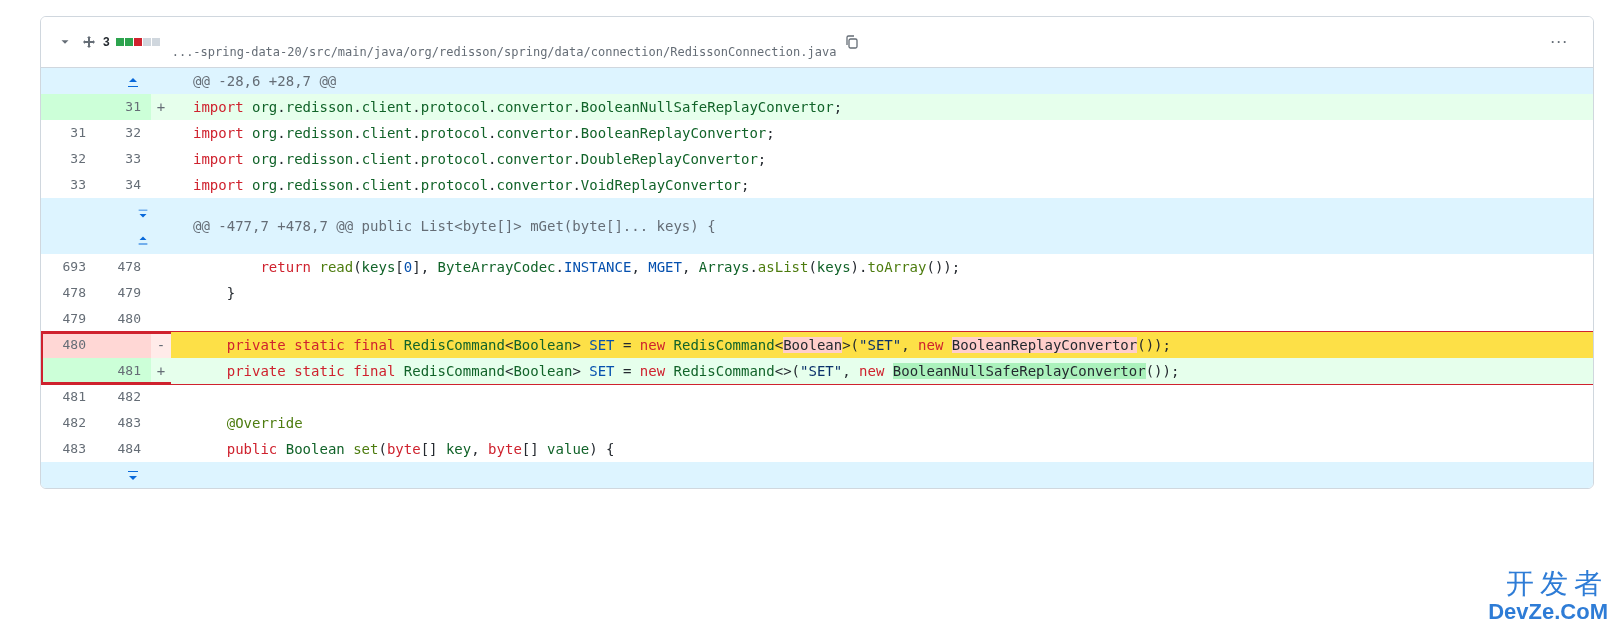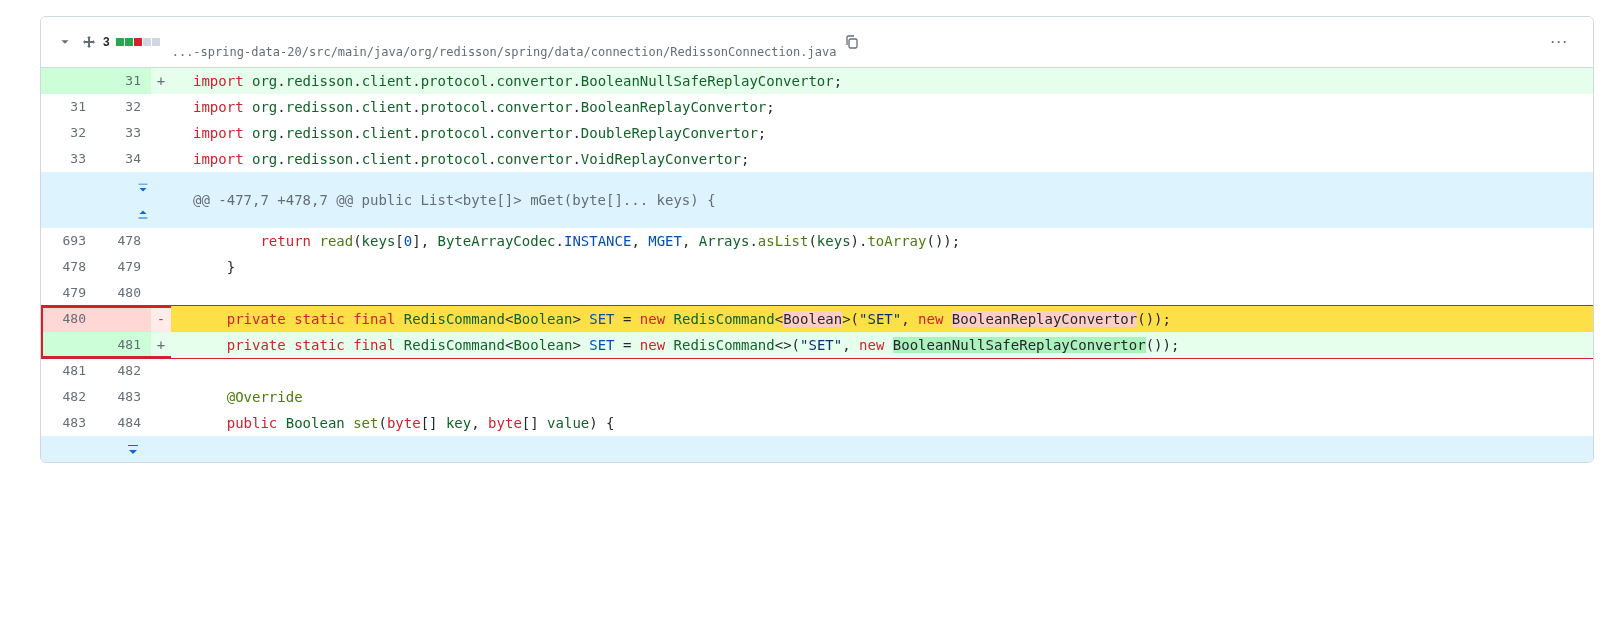--- a/index.html
+++ b/index.html
@@ -77,20 +77,29 @@
             <path d="M3 11V3.5A1.5 1.5 0 014.5 2H10"></path>
           </svg>
     </span>
     <span class="spacer"></span>
     <span class="kebab">···</span>
   </div>
 
   <table class="diff">
 
     <tbody>
+          <tr>
+      <td class="num blue expand-cell" colspan="2">
+        <svg width="16" height="16" viewBox="0 0 16 16">
+                <path fill="#0969da" d="M8 4l4 4H4zM3 12h10v1H3z"></path>
+              </svg>
+      </td>
+      <td class="marker" style="background:#ddf4ff"></td>
+      <td class="code hunk">@@ -28,6 +28,7 @@</td>
+    </tr>
     <tr>
       <td class="num green"></td>
             <td class="num green">31</td>
             <td class="marker add">+</td>
       <td class="code add"><span class="kw">import</span> <span class="cls">org</span>.<span class="cls">redisson</span>.<span class="cls">client</span>.<span class="cls">protocol</span>.<span class="cls">convertor</span>.<span class="cls">BooleanNullSafeReplayConvertor</span>;</td>
     </tr>
     <tr>
       <td class="num">31</td>
             <td class="num">32</td>
             <td class="marker"></td>
@@ -186,14 +195,18 @@
                 <path fill="#0969da" d="M3 3h10v1H3zM8 12L4 8h8z"></path>
               </svg>
       </td>
       <td class="marker" style="background:#ddf4ff"></td>
       <td class="code hunk"></td>
     </tr>
   </tbody>
       </table>
 </div>
 
-
+<div class="watermark">
+  <div class="l1">开发者</div>
+  <div class="l2">DevZe.CoM</div>
 </div>
 
+</div>
+
 </body></html>

